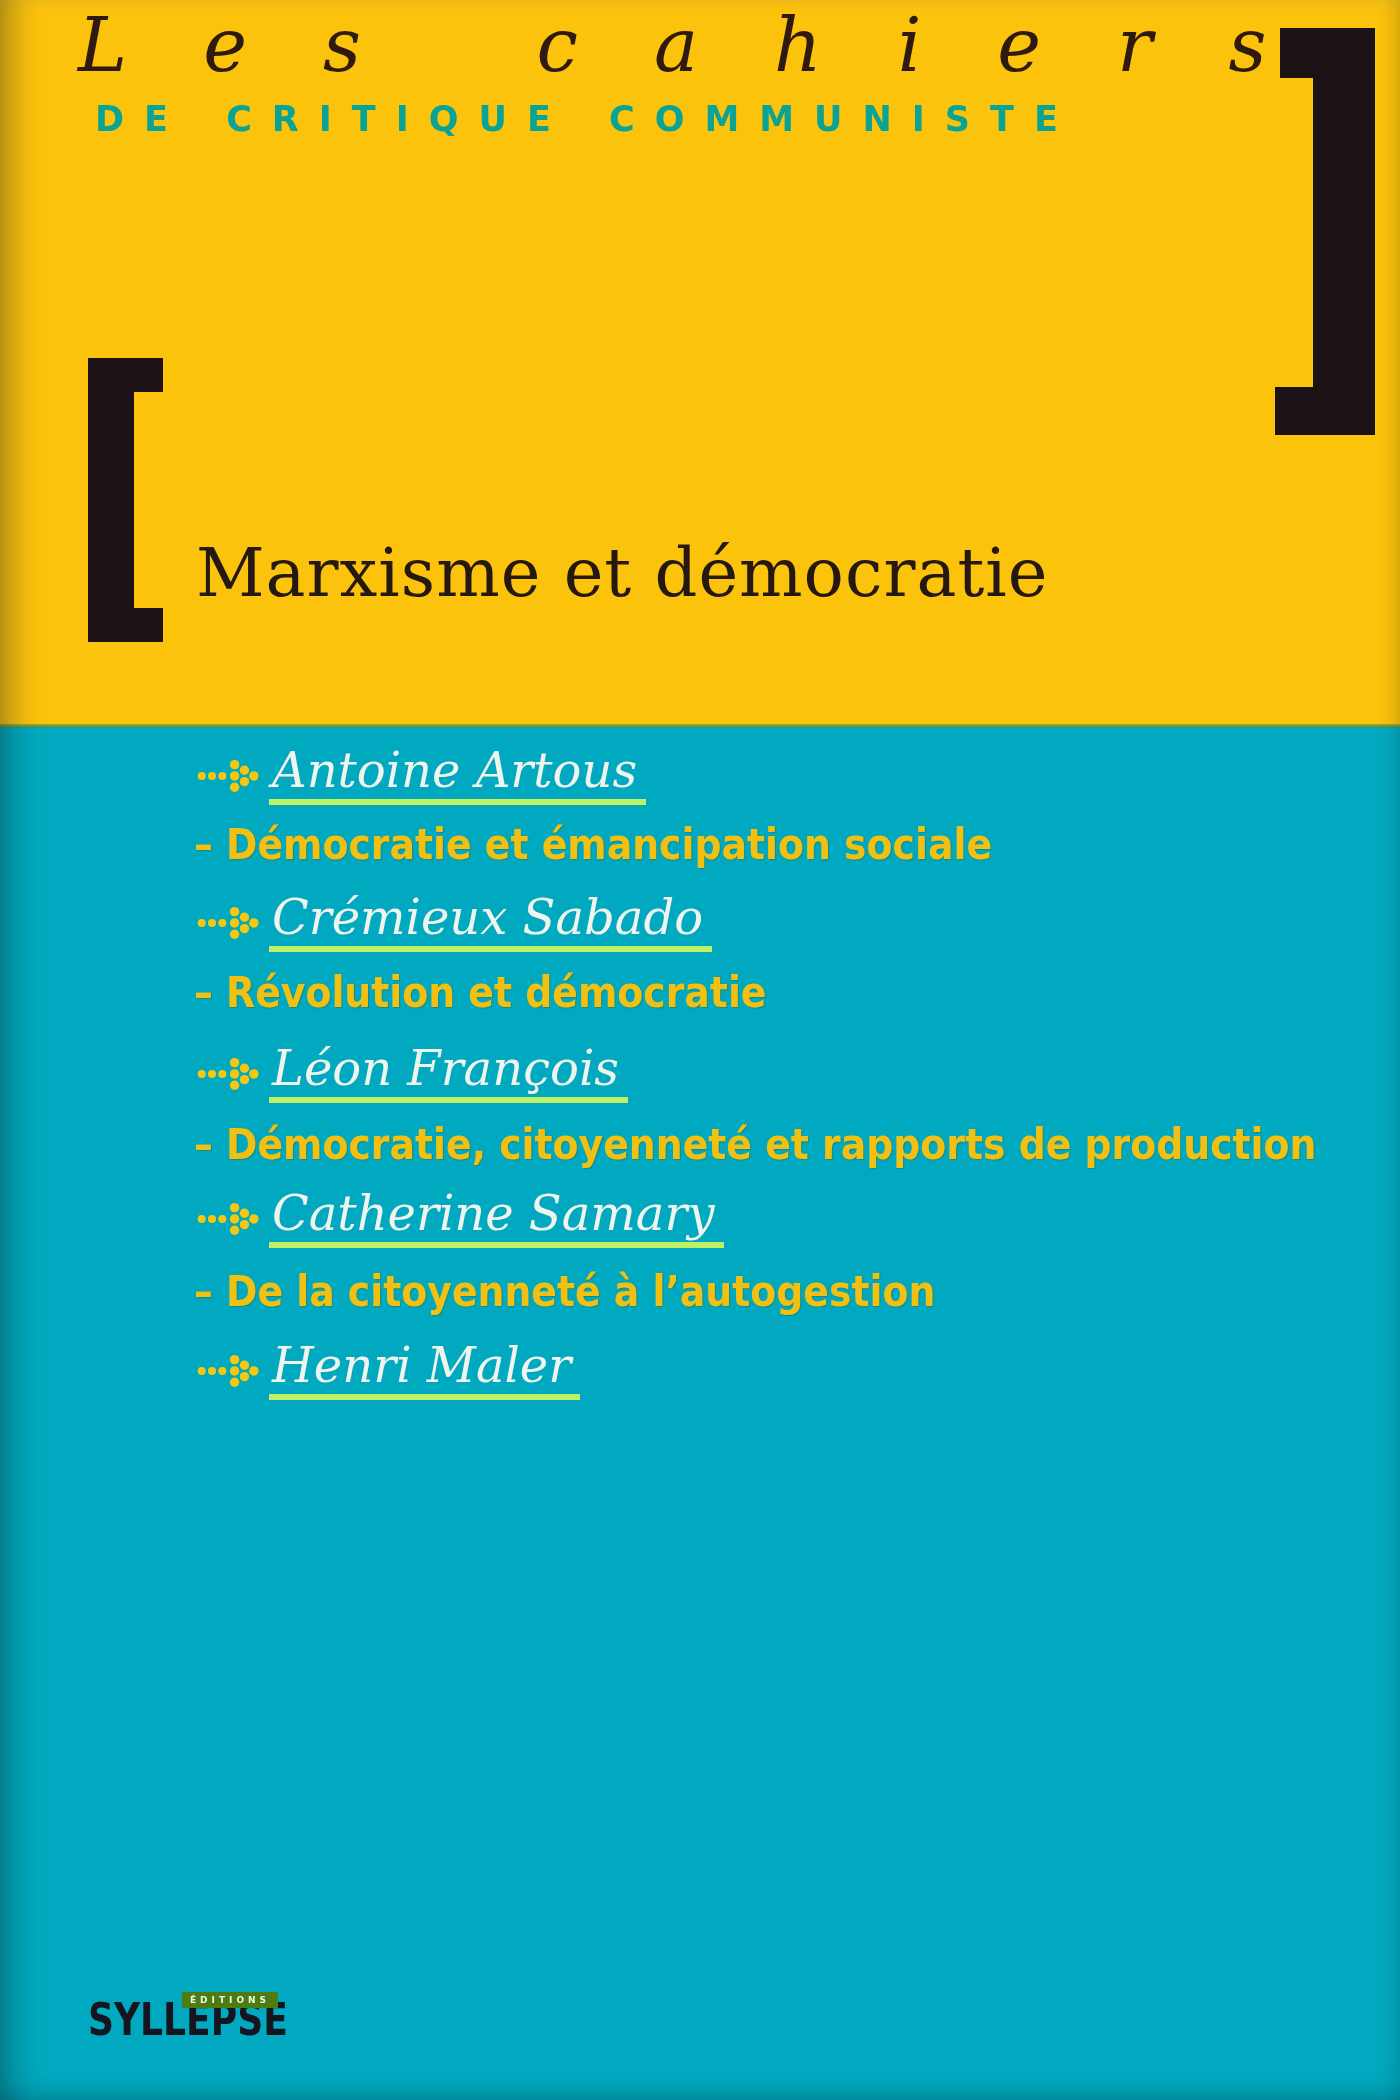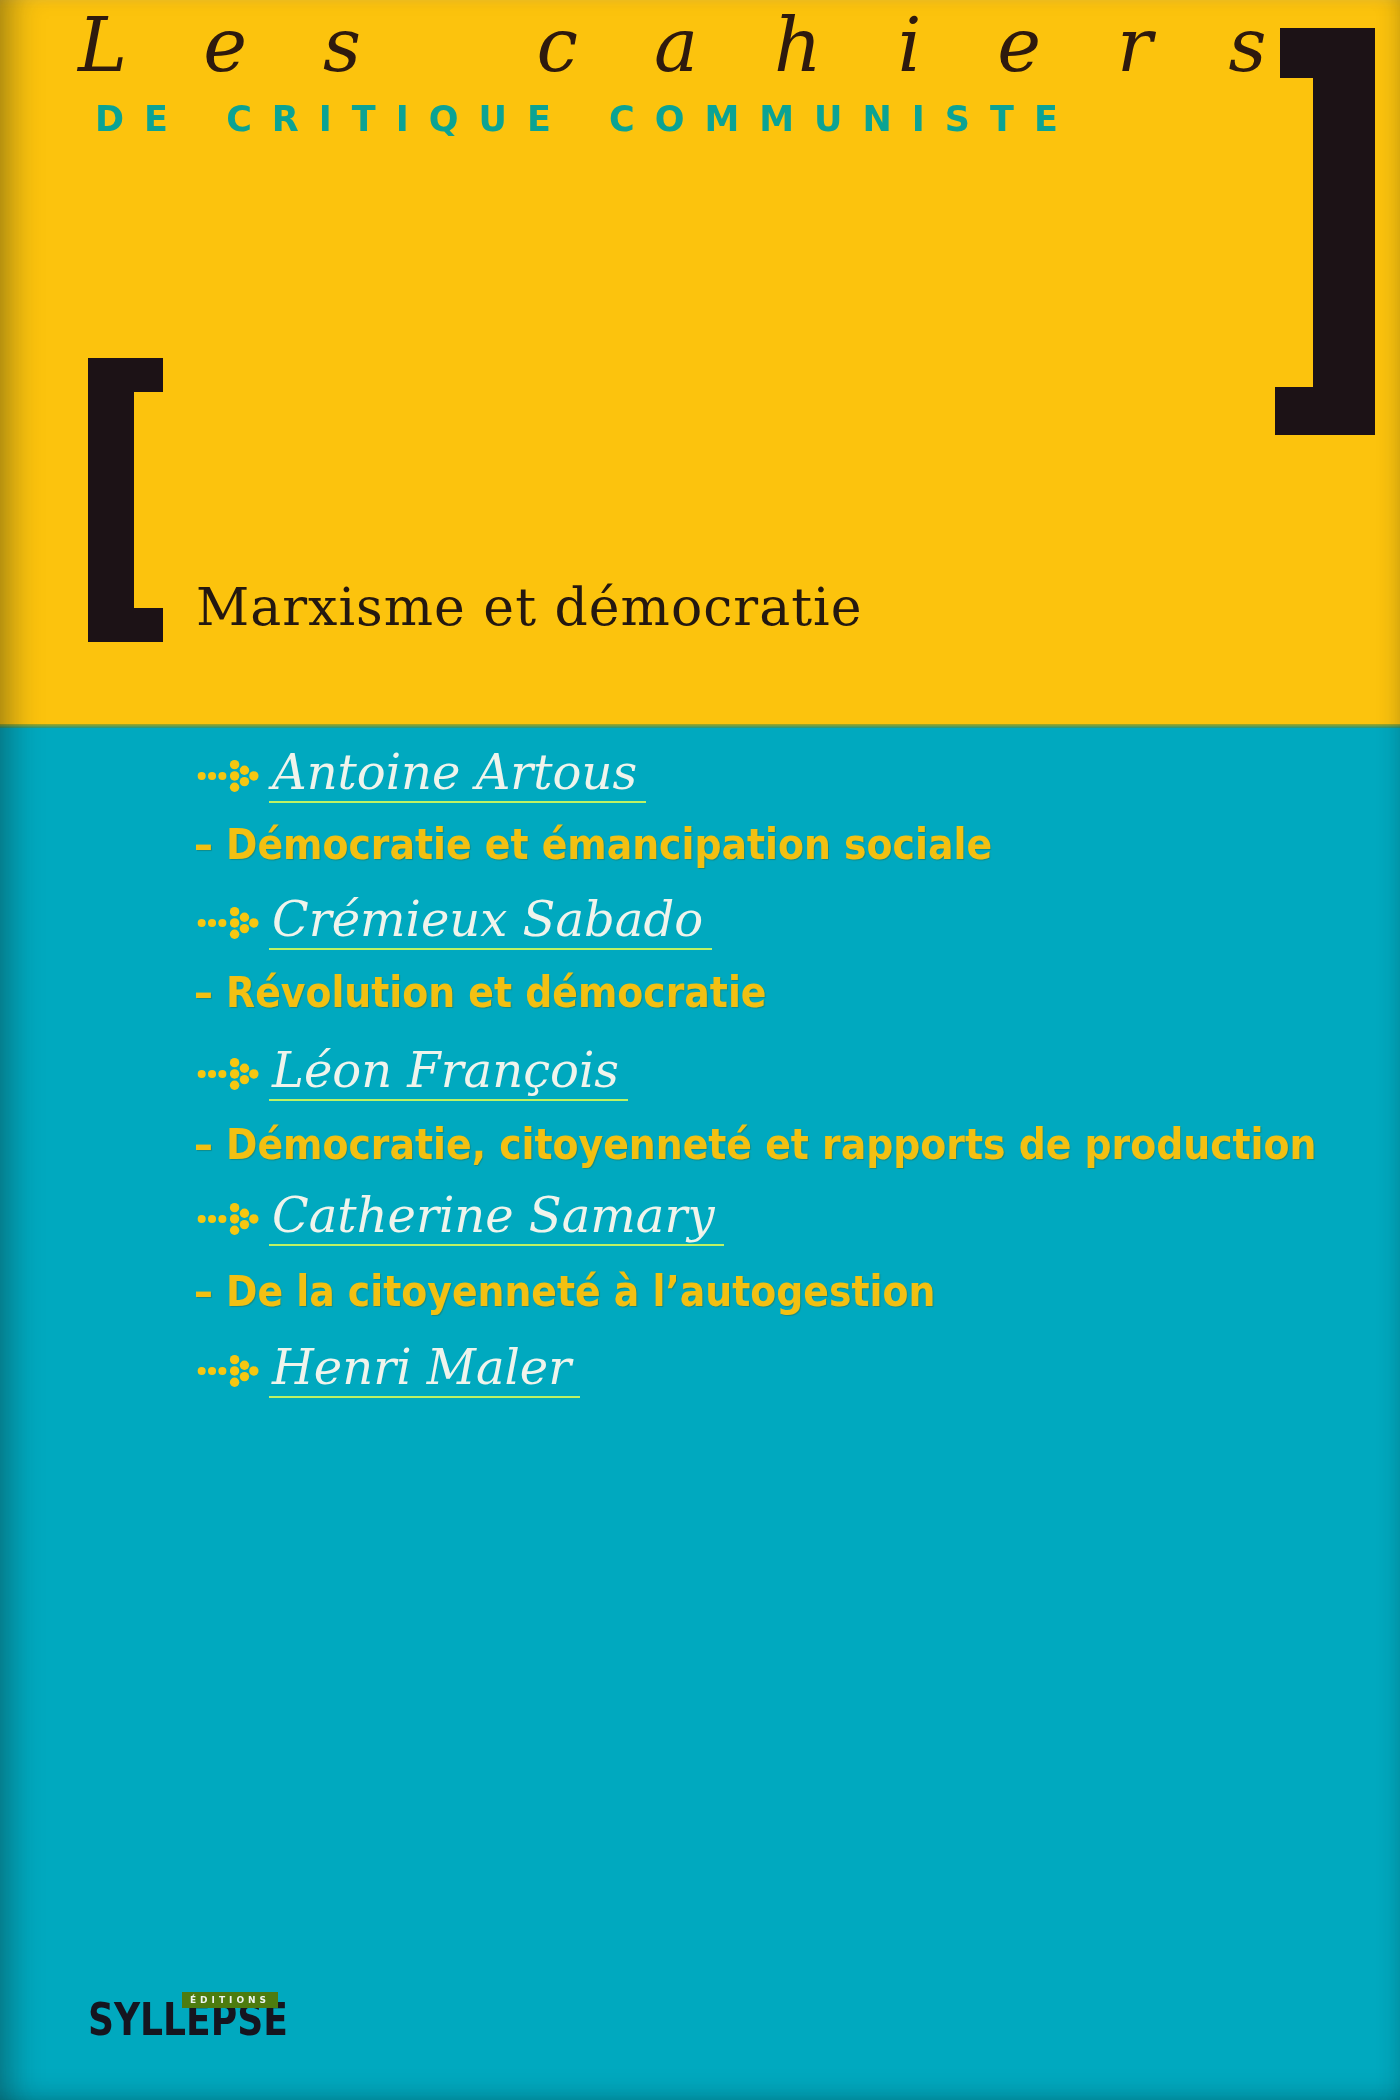--- a/index.html
+++ b/index.html
@@ -64,25 +64,25 @@
   .br-stem   { left: 1313px; top: 28px;  width: 62px;  height: 407px; }
   .br-arm-t  { left: 1280px; top: 28px;  width: 95px;  height: 50px; }
   .br-arm-b  { left: 1275px; top: 387px; width: 100px; height: 48px; }
   .bl-stem   { left: 88px;  top: 358px; width: 46px; height: 284px; }
   .bl-arm-t  { left: 88px;  top: 358px; width: 75px; height: 34px; }
   .bl-arm-b  { left: 88px;  top: 608px; width: 75px; height: 34px; }
 
   
   .cover-title {
     position: absolute;
-    left: 196px; top: 581px;
+    left: 196px; top: 540px;
     margin: 0;
     font-family: "DejaVu Serif", serif;
     font-weight: normal;
-    font-size: 52px;
+    font-size: 67px;
     line-height: 1;
     letter-spacing: 1px;
     color: #241810;
     white-space: nowrap;
   }
 
   
   .entry-author {
     position: absolute;
     left: 197px;
@@ -94,21 +94,21 @@
   }
   .arrow-icon { display: inline-flex; width: 62px; height: 38px; flex: 0 0 auto; }
   .author-name {
     font-family: "DejaVu Serif", serif;
     font-style: italic;
     font-size: 48px;
     line-height: 48px;
     color: #eff4ec;
     padding: 0 9px 5px 3px;
     margin-left: -3px;
-    border-bottom: 2px solid #bef264;
+    border-bottom: 6px solid #bef264;
   }
   .entry-title {
     position: absolute;
     left: 194px;
     height: 64px;
     display: flex;
     align-items: center;
     white-space: nowrap;
   }
   .entry-title-text {

